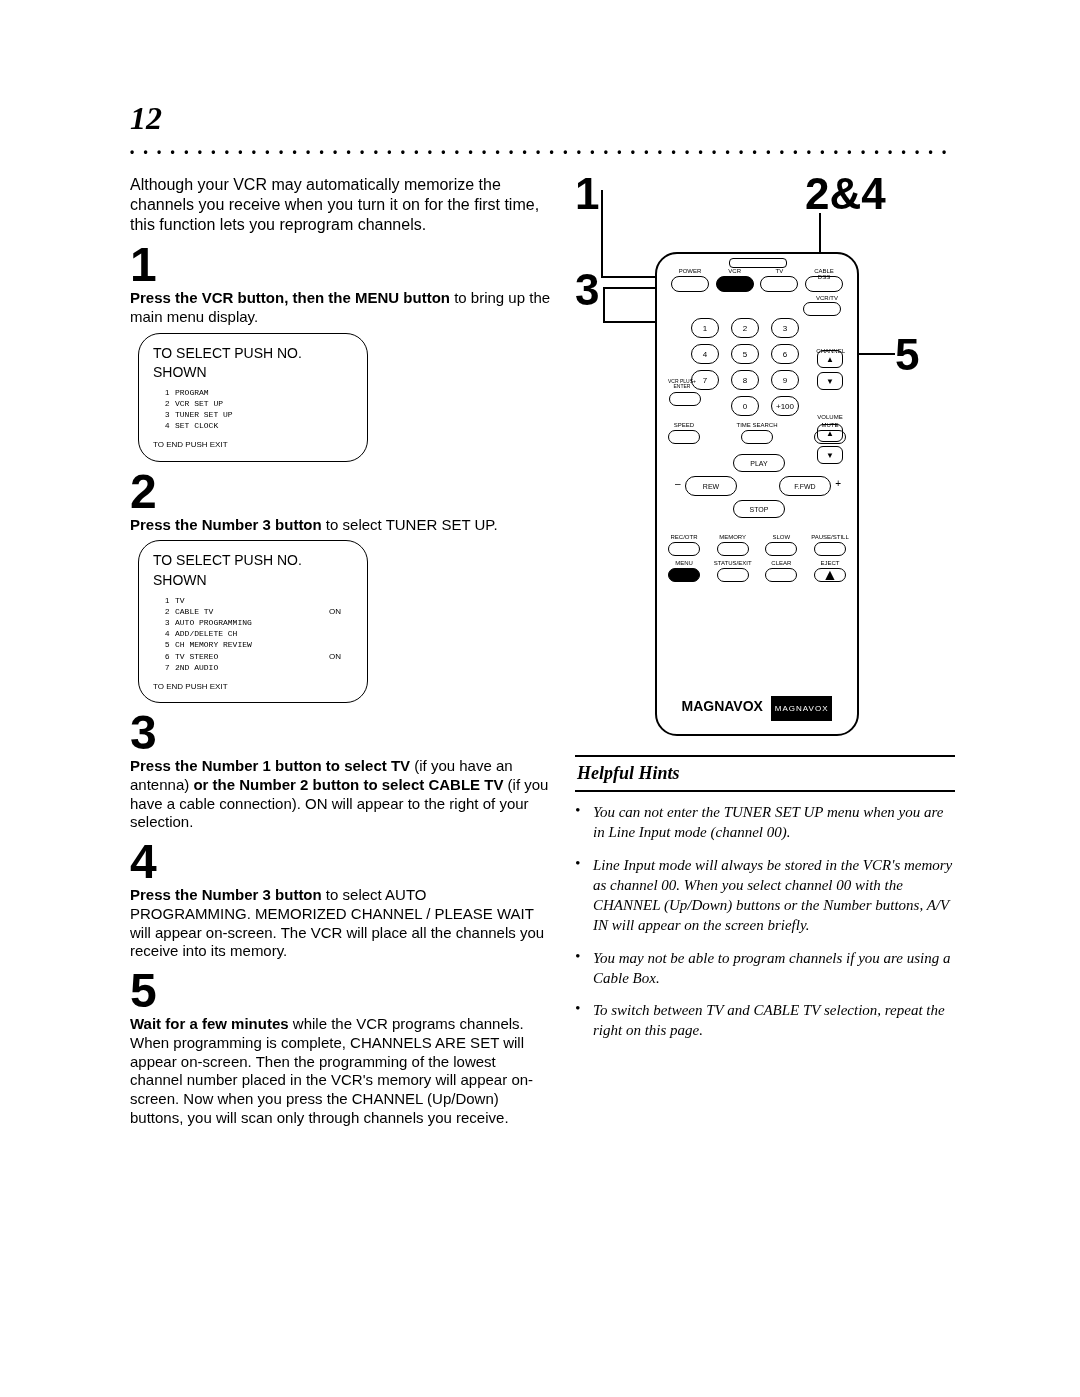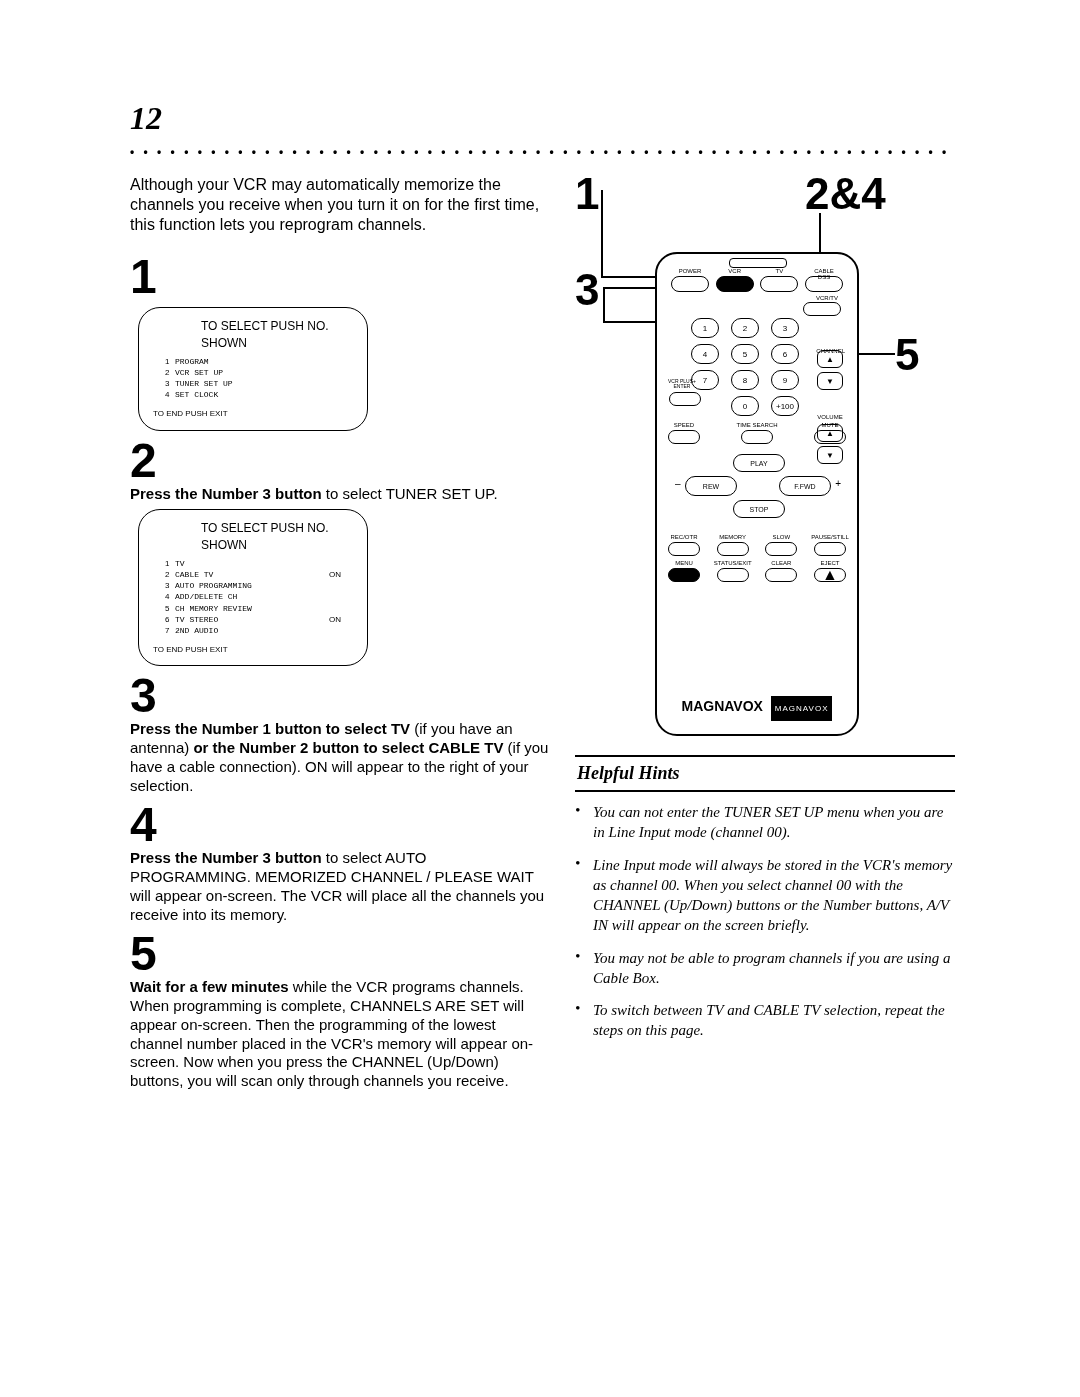--- a/index.html
+++ b/index.html
@@ -32,38 +32,38 @@
     overflow:hidden;
     margin-bottom:16px;
   }
 
   
   .cols { display:flex; gap:24px; }
   .left { width:440px; }
   .right { width:380px; position:relative; }
 
   .subheading { font: bold 18px Arial; margin:4px 0 6px; }
-  .intro { font: 16px Arial; line-height:1.25; margin-bottom:18px; }
+  .intro { font: 16px Arial; line-height:1.25; margin-bottom:6px; }
 
   .stepnum { font: bold 48px Arial; line-height:1; margin:6px 0 0; }
   .stepbody { font: 15px Arial; line-height:1.25; margin-bottom:4px; }
   .stepbody b { font-weight:bold; }
 
   
   .menubox {
     width:200px;
     border:1.5px solid #000;
     border-radius:22px;
     padding:10px 14px 10px 14px;
     font: 8px Arial;
     line-height:1.4;
     margin:6px 0 4px 8px;
     display:flex; flex-direction:column;
   }
-  .menubox .hd { text-align:left; font-size:12px;margin-left:48px; }
+  .menubox .hd { text-align:left; font-size:14px; }
   .menubox .opts { margin:4px 0 4px 12px; display:flex; flex-direction:column; }
   .menubox .opt { display:flex; }
   .menubox .opt .k { width:10px; }
   .menubox .opt .v { flex:1;font-family:Liberation Mono, monospace; }
   .menubox .opt .s { width:24px; text-align:left; }
   .menubox .ft { font-size:8px; margin-top:4px; }
   .menubox2 { width:200px; }
 
   
   .callouts {
@@ -260,20 +260,21 @@
   </div>
   <div class="dots">• • • • • • • • • • • • • • • • • • • • • • • • • • • • • • • • • • • • • • • • • • • • • • • • • • • • • • • • • • • • • • • • • • • • • • • • • • • • • • • • • • • • • • • • • • • • • • • • • • • • • • • • • • • • • • • • • • • • • • • •</div>
 
   <div class="cols">
 
     <div class="left">
 
       <div class="intro">Although your VCR may automatically memorize the channels you receive when you turn it on for the first time, this function lets you reprogram channels.</div>
 
       <div class="stepnum">1</div>
+      <div class="stepbody"><b>Press the VCR button, then the MENU button</b> to bring up the main menu display.</div>
 
       <div class="menubox">
         <div class="hd">TO SELECT PUSH NO. SHOWN</div>
         <div class="opts">
             <div class="opt">
               <span class="k">1</span>
               <span class="v">PROGRAM</span>
               <span class="s"></span>
             </div>
             <div class="opt">
@@ -503,20 +504,20 @@
             <li>
               <span class="bullet">•</span>
               <span class="txt">Line Input mode will always be stored in the VCR's memory as channel 00. When you select channel 00 with the CHANNEL (Up/Down) buttons or the Number buttons, A/V IN will appear on the screen briefly.</span>
             </li>
             <li>
               <span class="bullet">•</span>
               <span class="txt">You may not be able to program channels if you are using a Cable Box.</span>
             </li>
             <li>
               <span class="bullet">•</span>
-              <span class="txt">To switch between TV and CABLE TV selection, repeat the steps on this page.</span>
+              <span class="txt">To switch between TV and CABLE TV selection, repeat the right on this page.</span>
             </li>
           </ul>
       </div>
 
     </div>
   </div>
 </div>
 
 </body></html>

